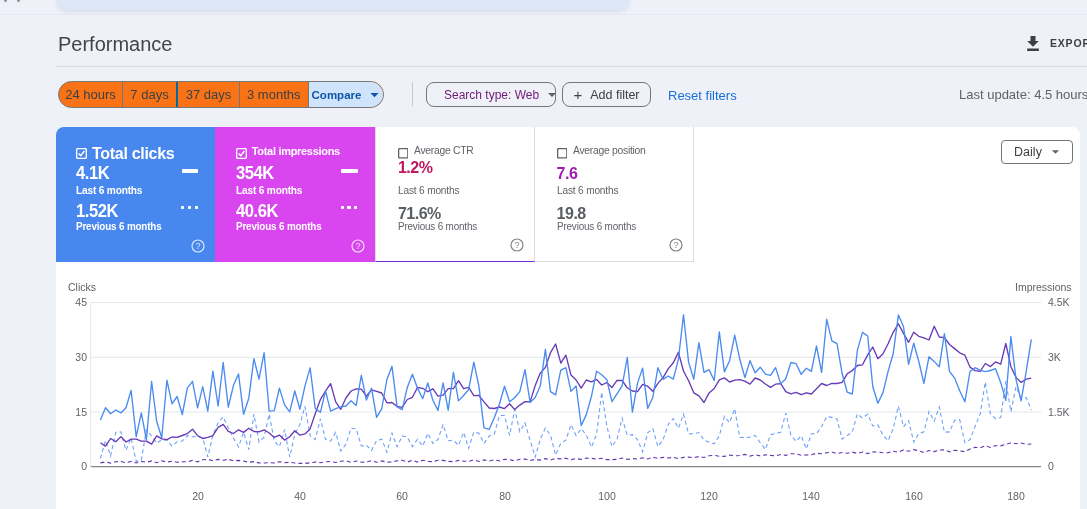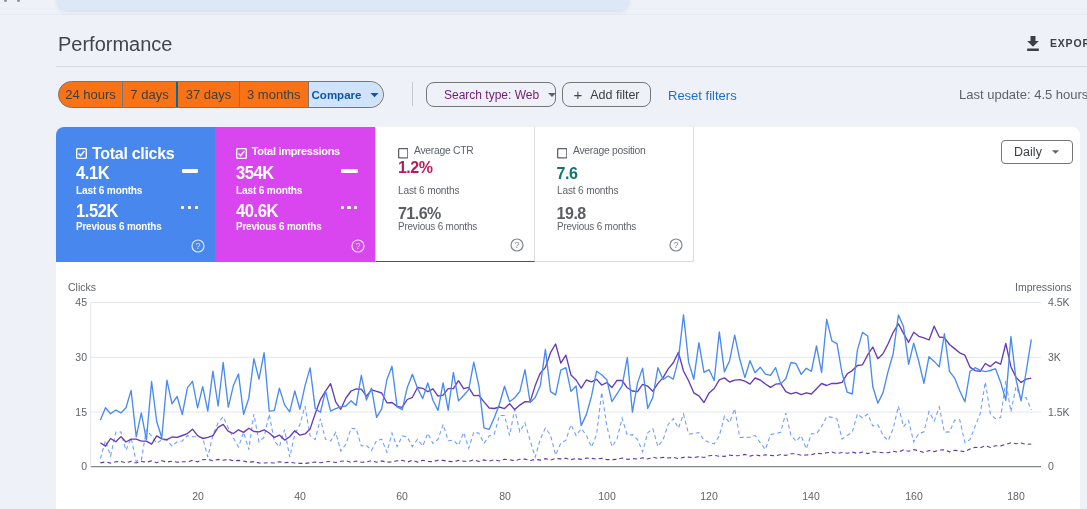--- a/index.html
+++ b/index.html
@@ -93,21 +93,21 @@
 <div style="position:absolute;right:10px;bottom:5px;opacity:1"><svg width="14" height="14" viewBox="0 0 14 14">
         <circle cx="7" cy="7" r="6" fill="none" stroke="#80868b" stroke-width="1.2"></circle>
         <text x="7" y="10.2" text-anchor="middle" font-size="9" font-family="Liberation Sans, sans-serif" fill="#80868b">?</text>
       </svg></div>
 </div>
 <div style="position:absolute;left:534.5999999999999px;top:127px;width:159.7px;height:135px;background:#fff;border-right:1px solid #dadce0;border-bottom:1px solid #dadce0;box-sizing:border-box">
 <div style="position:absolute;left:22px;top:17.5px"><svg width="10.5" height="10.5" viewBox="0 0 13 13">
         <rect x="0.75" y="0.75" width="11.5" height="11.5" rx="1.5" fill="none" stroke="#5f6368" stroke-width="1.7"></rect>
       </svg></div>
 <div style="position:absolute;left:38.5px;top:16.5px;font-size:11.5px;letter-spacing:-0.3px;color:#5f6368;font-weight:400;transform:scaleX(0.9);transform-origin:left top">Average position</div>
-<div style="position:absolute;left:22px;top:38.3px;font-size:16px;letter-spacing:-0.5px;font-weight:bold;color:#0f766e;">7.6</div>
+<div style="position:absolute;left:22px;top:38.3px;font-size:16px;letter-spacing:-0.5px;font-weight:bold;color:#a21caf;">7.6</div>
 <div style="position:absolute;left:22px;top:56.5px;font-size:11.5px;letter-spacing:-0.2px;color:#5f6368;font-weight:400;transform:scaleX(0.88);transform-origin:left top">Last 6 months</div>
 <div style="position:absolute;left:22px;top:77.7px;font-size:16px;letter-spacing:-0.5px;font-weight:bold;color:#5a5e62;">19.8</div>
 <div style="position:absolute;left:22px;top:92.5px;font-size:11.5px;letter-spacing:-0.2px;color:#5f6368;font-weight:400;transform:scaleX(0.86);transform-origin:left top">Previous 6 months</div>
 
 <div style="position:absolute;right:10px;bottom:5px;opacity:1"><svg width="14" height="14" viewBox="0 0 14 14">
         <circle cx="7" cy="7" r="6" fill="none" stroke="#80868b" stroke-width="1.2"></circle>
         <text x="7" y="10.2" text-anchor="middle" font-size="9" font-family="Liberation Sans, sans-serif" fill="#80868b">?</text>
       </svg></div>
 </div>
 

